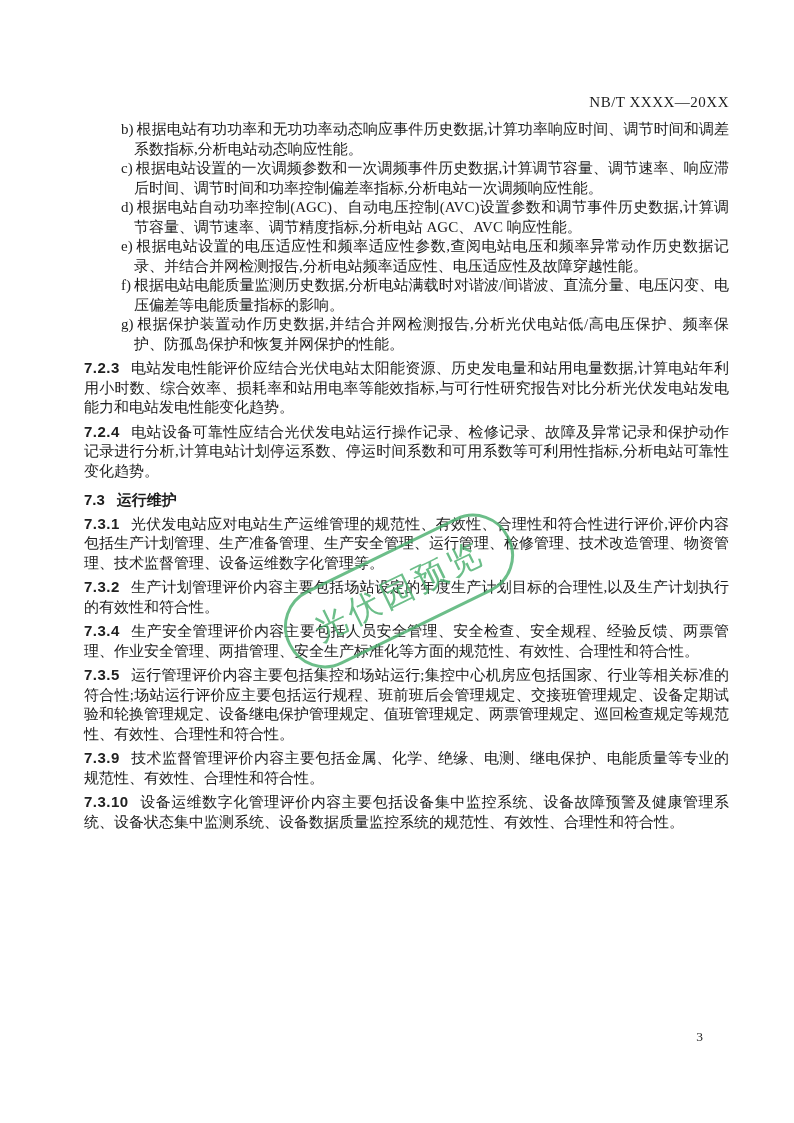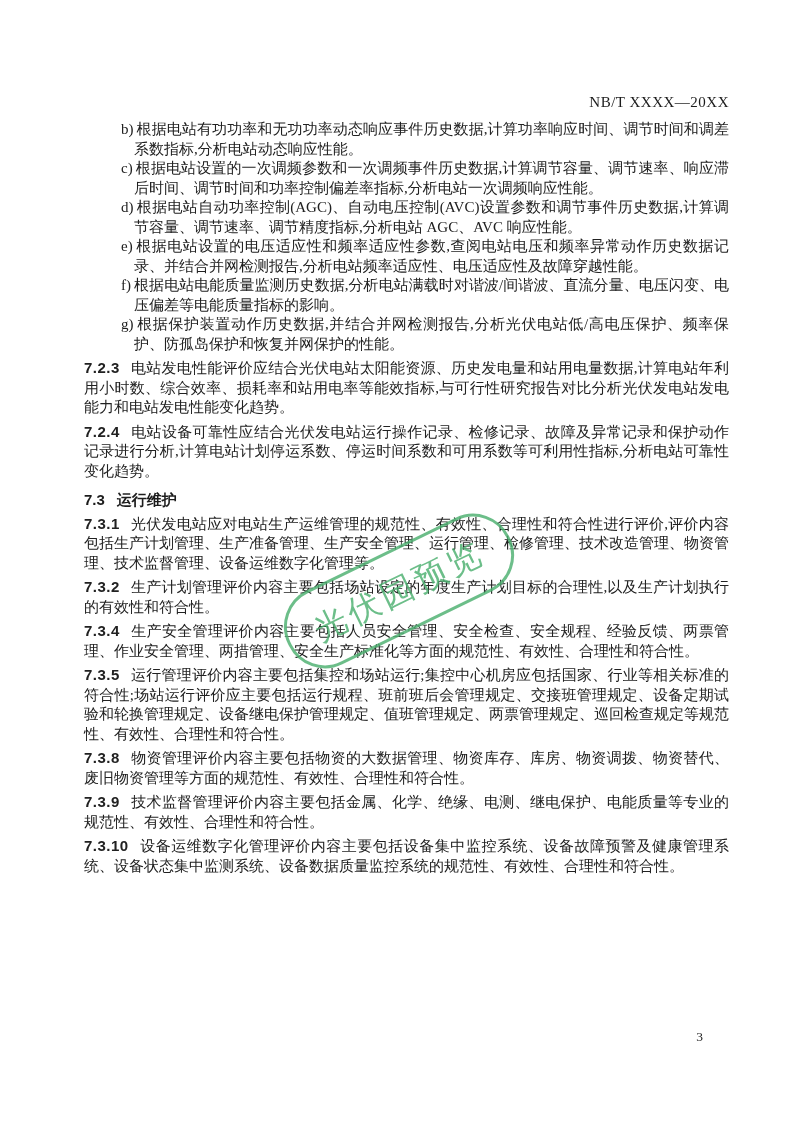--- a/index.html
+++ b/index.html
@@ -104,21 +104,20 @@
 
       <p class="clause"><span class="clause-num">7.2.3</span><span>电站发电性能评价应结合光伏电站太阳能资源、历史发电量和站用电量数据,计算电站年利用小时数、综合效率、损耗率和站用电率等能效指标,与可行性研究报告对比分析光伏发电站发电能力和电站发电性能变化趋势。</span></p>
       <p class="clause"><span class="clause-num">7.2.4</span><span>电站设备可靠性应结合光伏发电站运行操作记录、检修记录、故障及异常记录和保护动作记录进行分析,计算电站计划停运系数、停运时间系数和可用系数等可利用性指标,分析电站可靠性变化趋势。</span></p>
 
       <div class="section-heading"><span class="heading-num">7.3</span><span>运行维护</span></div>
 
       <p class="clause"><span class="clause-num">7.3.1</span><span>光伏发电站应对电站生产运维管理的规范性、有效性、合理性和符合性进行评价,评价内容包括生产计划管理、生产准备管理、生产安全管理、运行管理、检修管理、技术改造管理、物资管理、技术监督管理、设备运维数字化管理等。</span></p>
       <p class="clause"><span class="clause-num">7.3.2</span><span>生产计划管理评价内容主要包括场站设定的年度生产计划目标的合理性,以及生产计划执行的有效性和符合性。</span></p>
       <p class="clause"><span class="clause-num">7.3.4</span><span>生产安全管理评价内容主要包括人员安全管理、安全检查、安全规程、经验反馈、两票管理、作业安全管理、两措管理、安全生产标准化等方面的规范性、有效性、合理性和符合性。</span></p>
       <p class="clause"><span class="clause-num">7.3.5</span><span>运行管理评价内容主要包括集控和场站运行;集控中心机房应包括国家、行业等相关标准的符合性;场站运行评价应主要包括运行规程、班前班后会管理规定、交接班管理规定、设备定期试验和轮换管理规定、设备继电保护管理规定、值班管理规定、两票管理规定、巡回检查规定等规范性、有效性、合理性和符合性。</span></p>
-      <p class="clause"><span class="clause-num">7.3.8</span><span>物资管理评价内容主要包括物资的大数据管理、物资库存、库房、物资调拨、物资替代、废旧物资管理等方面的规范性、有效性、合理性和符合性。</span></p>
       <p class="clause"><span class="clause-num">7.3.9</span><span>技术监督管理评价内容主要包括金属、化学、绝缘、电测、继电保护、电能质量等专业的规范性、有效性、合理性和符合性。</span></p>
       <p class="clause"><span class="clause-num">7.3.10</span><span>设备运维数字化管理评价内容主要包括设备集中监控系统、设备故障预警及健康管理系统、设备状态集中监测系统、设备数据质量监控系统的规范性、有效性、合理性和符合性。</span></p>
 
     </div>
   </div>
 
   <div class="watermark" style="color: rgb(77, 176, 112);">
     <span class="wm-text">光伏园预览</span>
   </div>
 

